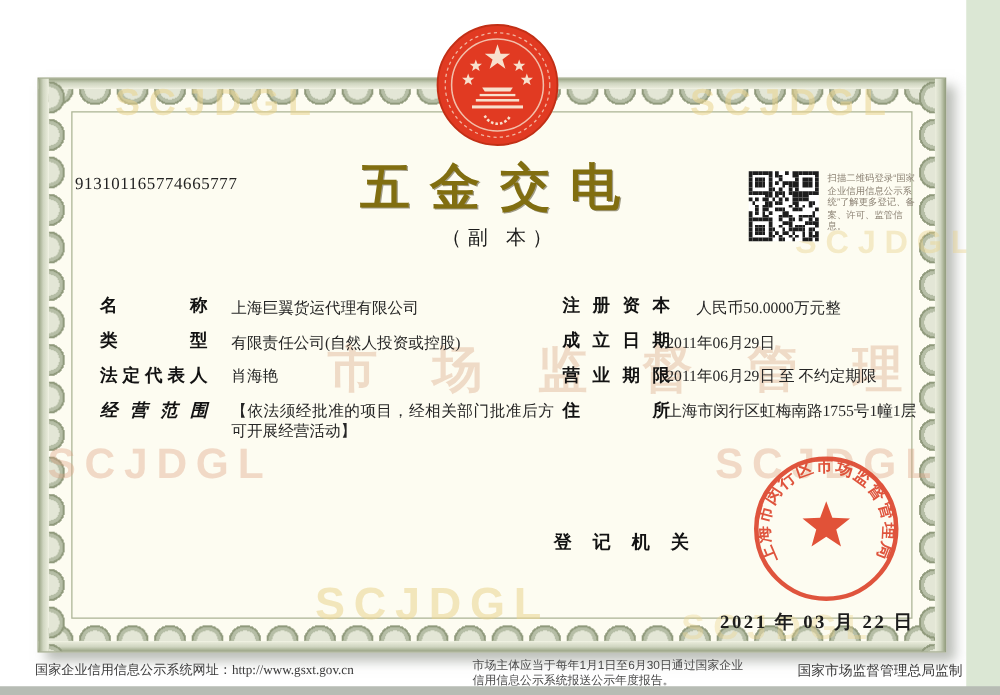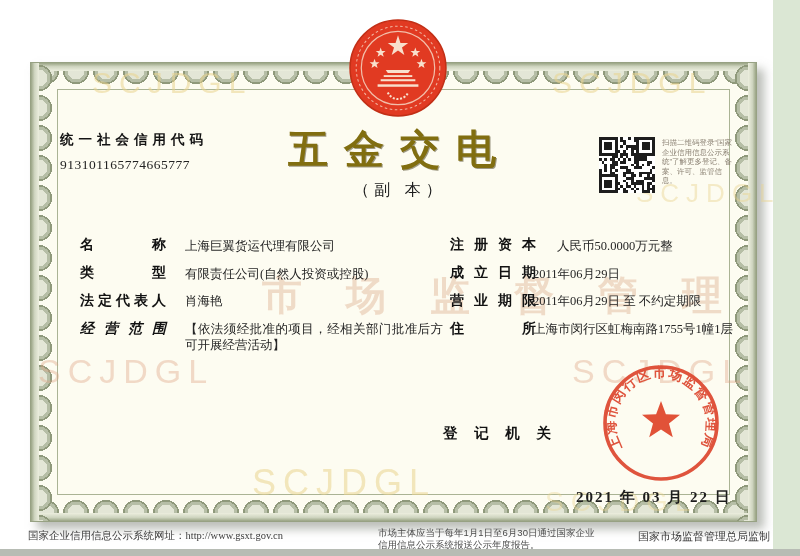--- a/index.html
+++ b/index.html
@@ -24,21 +24,21 @@
     background-image:
       radial-gradient(circle 13.5px at 0px 50%, #e3e6d6 0 8.5px, #b6bea6 8.5px 11.5px, #8f997b 11.5px 13px, transparent 13px),
       linear-gradient(90deg,#9aa485,#cfd5c0 45%,#eceede);
     background-size:27px 30px,8px 100%;
     background-position:8px 0,0 0;
     background-repeat:repeat-y,no-repeat;}
   .edge.l{left:0;}
   .edge.r{right:0;transform:scaleX(-1);}
   .inner-line{position:absolute;inset:26px;border:1px solid #aab394;pointer-events:none;}
   
-  .wm{font-weight:normal;letter-spacing:7px;pointer-events:none;white-space:nowrap;}
+  .wm{font-weight:bold;letter-spacing:7px;pointer-events:none;white-space:nowrap;}
   .wm.y{color:rgba(233,212,142,.55);}
   .wm.r{color:rgba(222,160,128,.38);}
   .wm-cn{font-size:40px;letter-spacing:44px;color:rgba(208,142,102,.30);font-weight:bold;pointer-events:none;white-space:nowrap;}
   
   .credit-label{font-size:13.5px;font-weight:bold;letter-spacing:5px;color:#141414;}
   .num{font-family:"Liberation Serif",serif;font-size:13.5px;color:#222;letter-spacing:.5px;}
   .lic-label{font-size:13px;font-weight:bold;color:#141414;}
   .title{font-size:40px;font-weight:bold;letter-spacing:16px;color:#816e10;text-shadow:1px 1px 0 rgba(46,38,2,.45);white-space:nowrap;}
   .subtitle{font-size:16px;letter-spacing:5px;color:#1c1c1c;}
   .qr-caption{font-size:7.5px;line-height:9.5px;color:#8b8173;width:72px;}
@@ -86,21 +86,20 @@
     <polygon points="73,41 74.2,44.4 77.8,44.4 75,46.6 76,50 73,48 70,50 71,46.6 68.2,44.4 71.8,44.4" fill="#f8e0cd"></polygon>
     <path d="M38 52 L62 52 L60 55 L40 55 Z" fill="#f8e0cd"></path>
     <rect x="36" y="57" width="28" height="1.8" fill="#f8e0cd"></rect>
     <rect x="33" y="61" width="34" height="2" fill="#f8e0cd"></rect>
     <rect x="30" y="66" width="40" height="2.4" fill="#f8e0cd"></rect>
     <path d="M40 74 A 11 11 0 0 0 60 74" fill="none" stroke="#f8e0cd" stroke-width="2" stroke-dasharray="2 1.6"></path>
   </svg>
 </div>
 
 <div class="abs" style="left:60px;top:131px;" data-name="credit-code-block">
-  <div class="credit-label" data-name="credit-code-label">统一社会信用代码</div>
   <div class="num" style="margin-top:8px;" data-name="credit-code-value">913101165774665777</div>
 </div>
 
 <div class="abs title" style="left:266px;top:122px;width:268px;text-align:center;" data-name="page-title">五金交电</div>
 <div class="abs subtitle" style="left:266px;top:180px;width:268px;text-align:center;" data-name="page-subtitle">（副  本）</div>
 
 <div class="abs" style="left:599px;top:137px;" data-name="qr-code">
     <i style="grid-area:1/1"></i>
     <i style="grid-area:1/2"></i>
     <i style="grid-area:1/3"></i>

